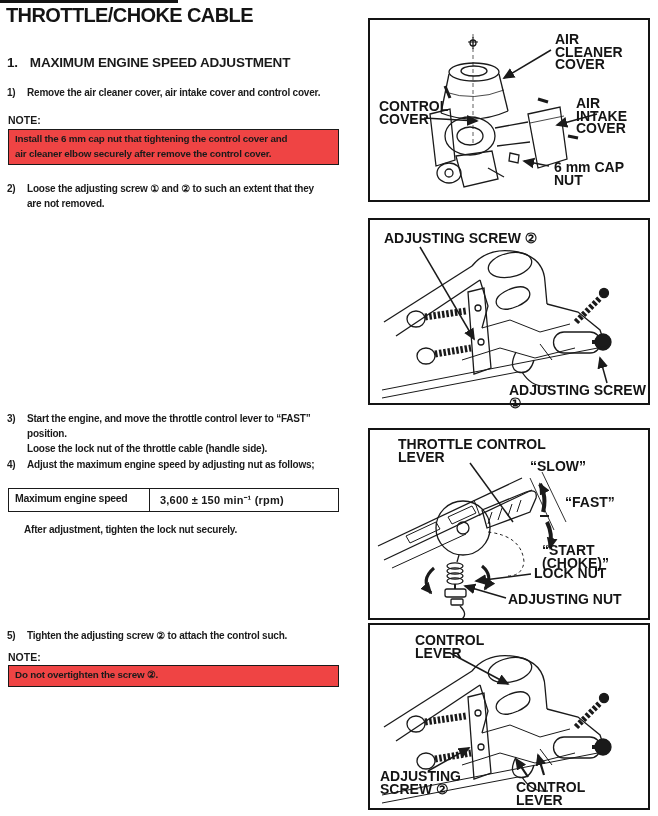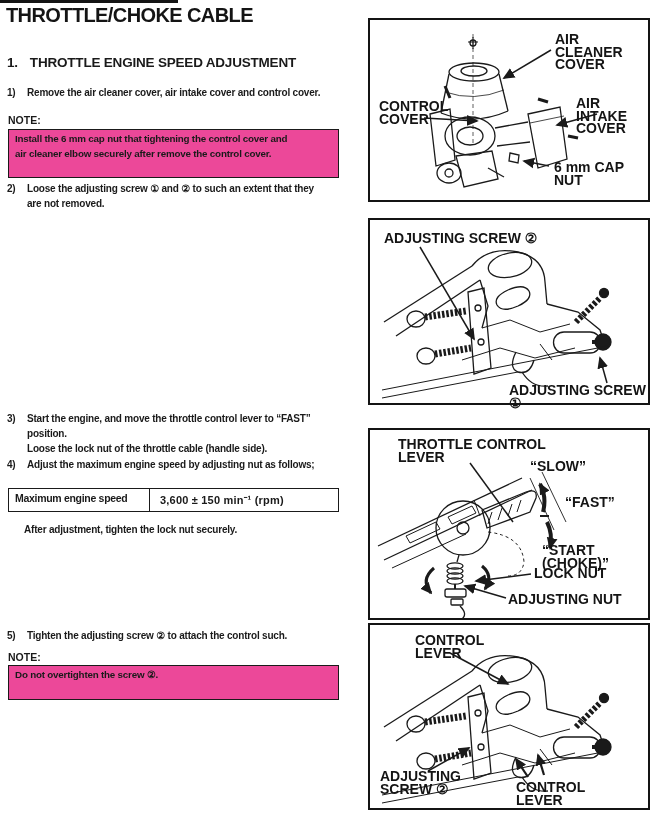--- a/index.html
+++ b/index.html
@@ -20,22 +20,22 @@
   }
   .step{
     position:absolute;left:7px;display:flex;
     font-size:10px;font-weight:700;line-height:15px;letter-spacing:-0.2px;
   }
   .step .n{flex:none;width:20px;}
   .step .t{white-space:pre-line;max-width:340px;}
   .note-label{position:absolute;left:8px;font-size:10.5px;font-weight:700;}
   .note-box{
     position:absolute;left:8px;width:318px;border:1.5px solid #1a1a1a;
-    padding:2px 5px 16px 6px;font-size:9.8px;font-weight:700;line-height:14.5px;
-    letter-spacing:-0.2px;white-space:pre-line;background:#ec4899;
+    padding:2px 5px 3px 6px;font-size:9.8px;font-weight:700;line-height:14.5px;
+    letter-spacing:-0.2px;white-space:pre-line;background:#ef4444;
   }
   .spec-table{
     position:absolute;left:8px;top:488px;width:329px;border:1.5px solid #1a1a1a;
     display:flex;align-items:stretch;background:#fff;
   }
   .spec-table .c1{
     flex:none;width:130px;padding:3px 4px 4px 6px;border-right:1.5px solid #1a1a1a;
     font-size:10.5px;font-weight:700;letter-spacing:-0.3px;
   }
   .spec-table .c2{flex:1;padding:3px 4px 4px 10px;font-size:11px;font-weight:700;letter-spacing:0.2px;}
@@ -54,21 +54,21 @@
 </head>
 <body>
 
 <div class="page">
 
   <div class="top-rule"></div>
   <h1 class="title">THROTTLE/CHOKE CABLE</h1>
 
   <div class="section-heading">
     <span>1.</span>
-    <span>THROTTLE ENGINE SPEED ADJUSTMENT</span>
+    <span>MAXIMUM ENGINE SPEED ADJUSTMENT</span>
   </div>
 
   <div class="step" style="top:85px">
     <span class="n">1)</span>
     <span class="t">Remove the air cleaner cover, air intake cover and control cover.</span>
   </div>
 
   <div class="note-label" style="top:114px">NOTE:</div>
   <div class="note-box" style="top:129px">Install the 6 mm cap nut that tightening the control cover and
 air cleaner elbow securely after remove the control cover.</div>

